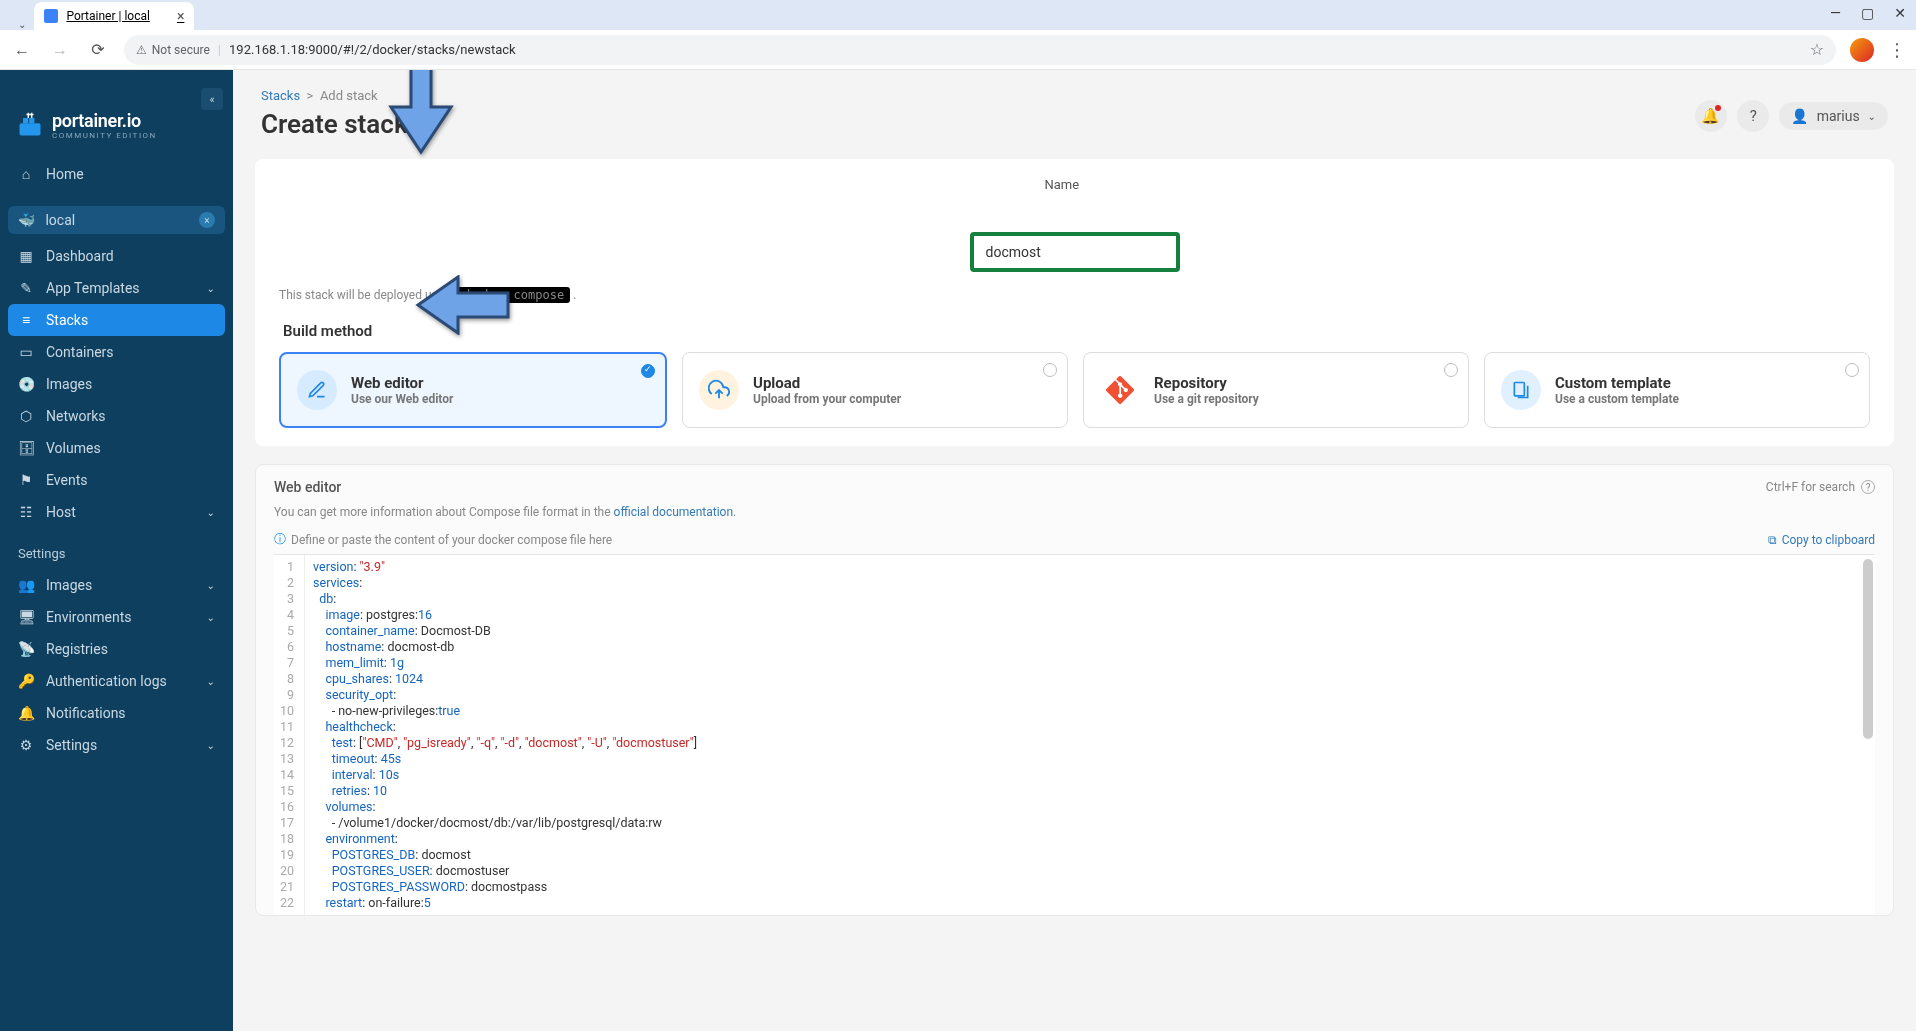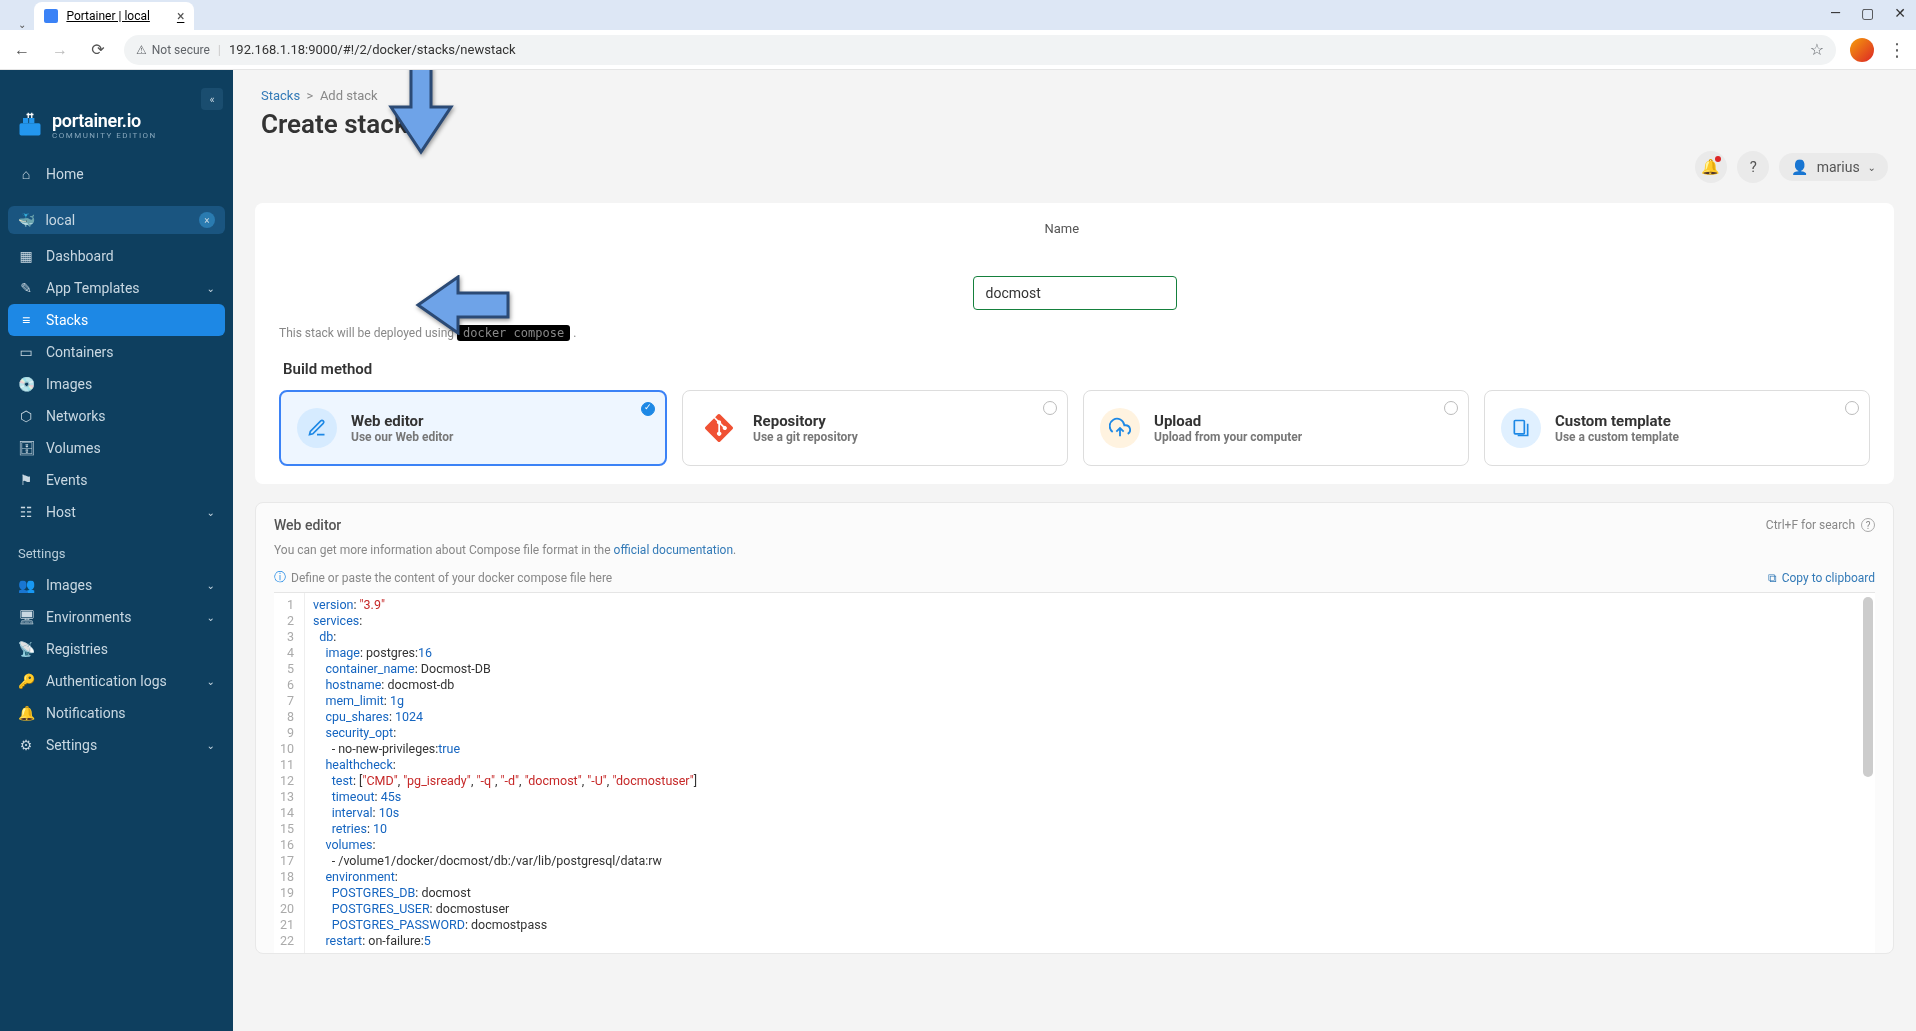--- a/index.html
+++ b/index.html
@@ -34,33 +34,33 @@
 .nav-item { display: flex; align-items: center; gap: 12px; padding: 8px 18px; cursor: pointer; }
 .nav-item.active { background: #1d88e5; color: #fff; border-radius: 6px; margin: 0 8px; padding: 8px 10px; }
 .nav-item .icon { width: 16px; text-align: center; font-size: 14px; }
 .nav-item .chev { margin-left: auto; font-size: 10px; }
 .env-pill { margin: 6px 8px; background: #1a5580; border-radius: 6px; padding: 6px 10px; display: flex; align-items: center; gap: 10px; }
 .env-pill .close { margin-left: auto; width: 16px; height: 16px; background: #2a7bb0; border-radius: 50%; font-size: 10px; display: flex; align-items: center; justify-content: center;}
 .nav-section-label { padding: 18px 18px 8px; font-size: 13px; color: #b8cdd9; }
 
 
 .main { flex: 1; background: #f4f4f4; overflow: hidden; position: relative; }
-.page-header { padding: 18px 28px 10px; display: flex; align-items: flex-start; flex-direction: column; }
+.page-header { padding: 18px 28px 10px; display: flex; align-items: flex-start; }
 .breadcrumb { font-size: 13px; color: #888; margin-bottom: 6px; }
 .breadcrumb a { color: #337ab7; text-decoration: none; }
 .page-title { font-size: 26px; font-weight: 600; color: #333; }
 .header-actions { margin-left: auto; display: flex; align-items: center; gap: 10px; margin-top: 12px;}
 .icon-btn { width: 32px; height: 32px; border-radius: 50%; background: #eaeaea; display: flex; align-items: center; justify-content: center; color: #555; font-size: 15px; position: relative;}
 .icon-btn .dot { position: absolute; top: 5px; right: 6px; width: 6px; height: 6px; background: #dc2626; border-radius: 50%; }
 .user-btn { background: #eaeaea; border-radius: 16px; padding: 6px 12px; display: flex; align-items: center; gap: 8px; font-size: 14px; color: #555; }
 
 .content-panel { margin: 10px 22px 0; background: #fff; border-radius: 8px; padding: 18px 24px; }
 .form-row { display: flex; align-items: center; gap: 40px; flex-direction: column; }
 .form-label { font-size: 13px; color: #555; width: 60px; }
-.name-input { flex: 1; border: 1px solid #15803d; border-radius: 4px; padding: 8px 12px; font-size: 14px; color: #333; }
+.name-input { flex: 1; border: 4px solid #15803d; border-radius: 4px; padding: 8px 12px; font-size: 14px; color: #333; }
 .hint { font-size: 12px; color: #888; margin-top: 16px; }
 .hint code { background: #000000; padding: 1px 6px; border-radius: 3px; font-family: monospace; font-size: 12px;}
 
 .section-title { font-size: 15px; font-weight: 600; color: #333; margin: 20px 4px 12px; }
 .build-methods { display: flex; gap: 15px; }
 .method-card { flex: 1; border: 1px solid #ddd; border-radius: 8px; padding: 16px 16px; display: flex; align-items: center; gap: 14px; position: relative; cursor: pointer; }
 .method-card.selected { border: 2px solid #3b82f6; background: #eef6ff; }
 .method-card .radio { position: absolute; top: 10px; right: 10px; width: 14px; height: 14px; border: 1.5px solid #bbb; border-radius: 50%; }
 .method-card.selected .radio { background: #1d88e5; border-color: #1d88e5; }
 .method-card.selected .radio::after { content: "✓"; color: #fff; font-size: 9px; position: absolute; top: -1px; left: 2px;}
@@ -287,40 +287,40 @@
                 <path d="M12 20h9M16.5 3.5a2.1 2.1 0 013 3L7 19l-4 1 1-4 12.5-12.5z"></path>
               </svg>
           </div>
           <div>
             <div class="method-title">Web editor</div>
             <div class="method-sub">Use our Web editor</div>
           </div>
         </div>
         <div class="method-card">
           <span class="radio"></span>
+          <div class="method-icon m-upload">
+            <svg width="22" height="22" viewBox="0 0 24 24" fill="none" stroke="#1d88e5" stroke-width="2">
+                <path d="M16 16l-4-4-4 4M12 12v9M20.4 18.4A5 5 0 0018 9h-1.3A8 8 0 104 16.3"></path>
+              </svg>
+          </div>
+          <div>
+            <div class="method-title">Upload</div>
+            <div class="method-sub">Upload from your computer</div>
+          </div>
+        </div>
+        <div class="method-card">
+          <span class="radio"></span>
           <div class="method-icon m-repo">
             <svg viewBox="0 0 24 24">
                 <path fill="#f05133" d="M23.5 11L13 .5a1.5 1.5 0 00-2.1 0L8.7 2.7l2.7 2.7a1.8 1.8 0 012.3 2.3l2.6 2.6a1.8 1.8 0 11-1 1l-2.4-2.4v6.3a1.8 1.8 0 11-1.5 0V8.8a1.8 1.8 0 01-1-2.4L7.8 3.7.5 11a1.5 1.5 0 000 2.1l10.5 10.5a1.5 1.5 0 002.1 0L23.5 13a1.5 1.5 0 000-2.1z"></path>
               </svg>
           </div>
           <div>
             <div class="method-title">Repository</div>
             <div class="method-sub">Use a git repository</div>
-          </div>
-        </div>
-        <div class="method-card">
-          <span class="radio"></span>
-          <div class="method-icon m-upload">
-            <svg width="22" height="22" viewBox="0 0 24 24" fill="none" stroke="#1d88e5" stroke-width="2">
-                <path d="M16 16l-4-4-4 4M12 12v9M20.4 18.4A5 5 0 0018 9h-1.3A8 8 0 104 16.3"></path>
-              </svg>
-          </div>
-          <div>
-            <div class="method-title">Upload</div>
-            <div class="method-sub">Upload from your computer</div>
           </div>
         </div>
         <div class="method-card">
           <span class="radio"></span>
           <div class="method-icon m-tmpl">
             <svg width="20" height="20" viewBox="0 0 24 24" fill="none" stroke="#1d88e5" stroke-width="2">
                 <rect x="4" y="3" width="12" height="16" rx="1"></rect>
                 <path d="M8 21h12V7"></path>
               </svg>
           </div>

